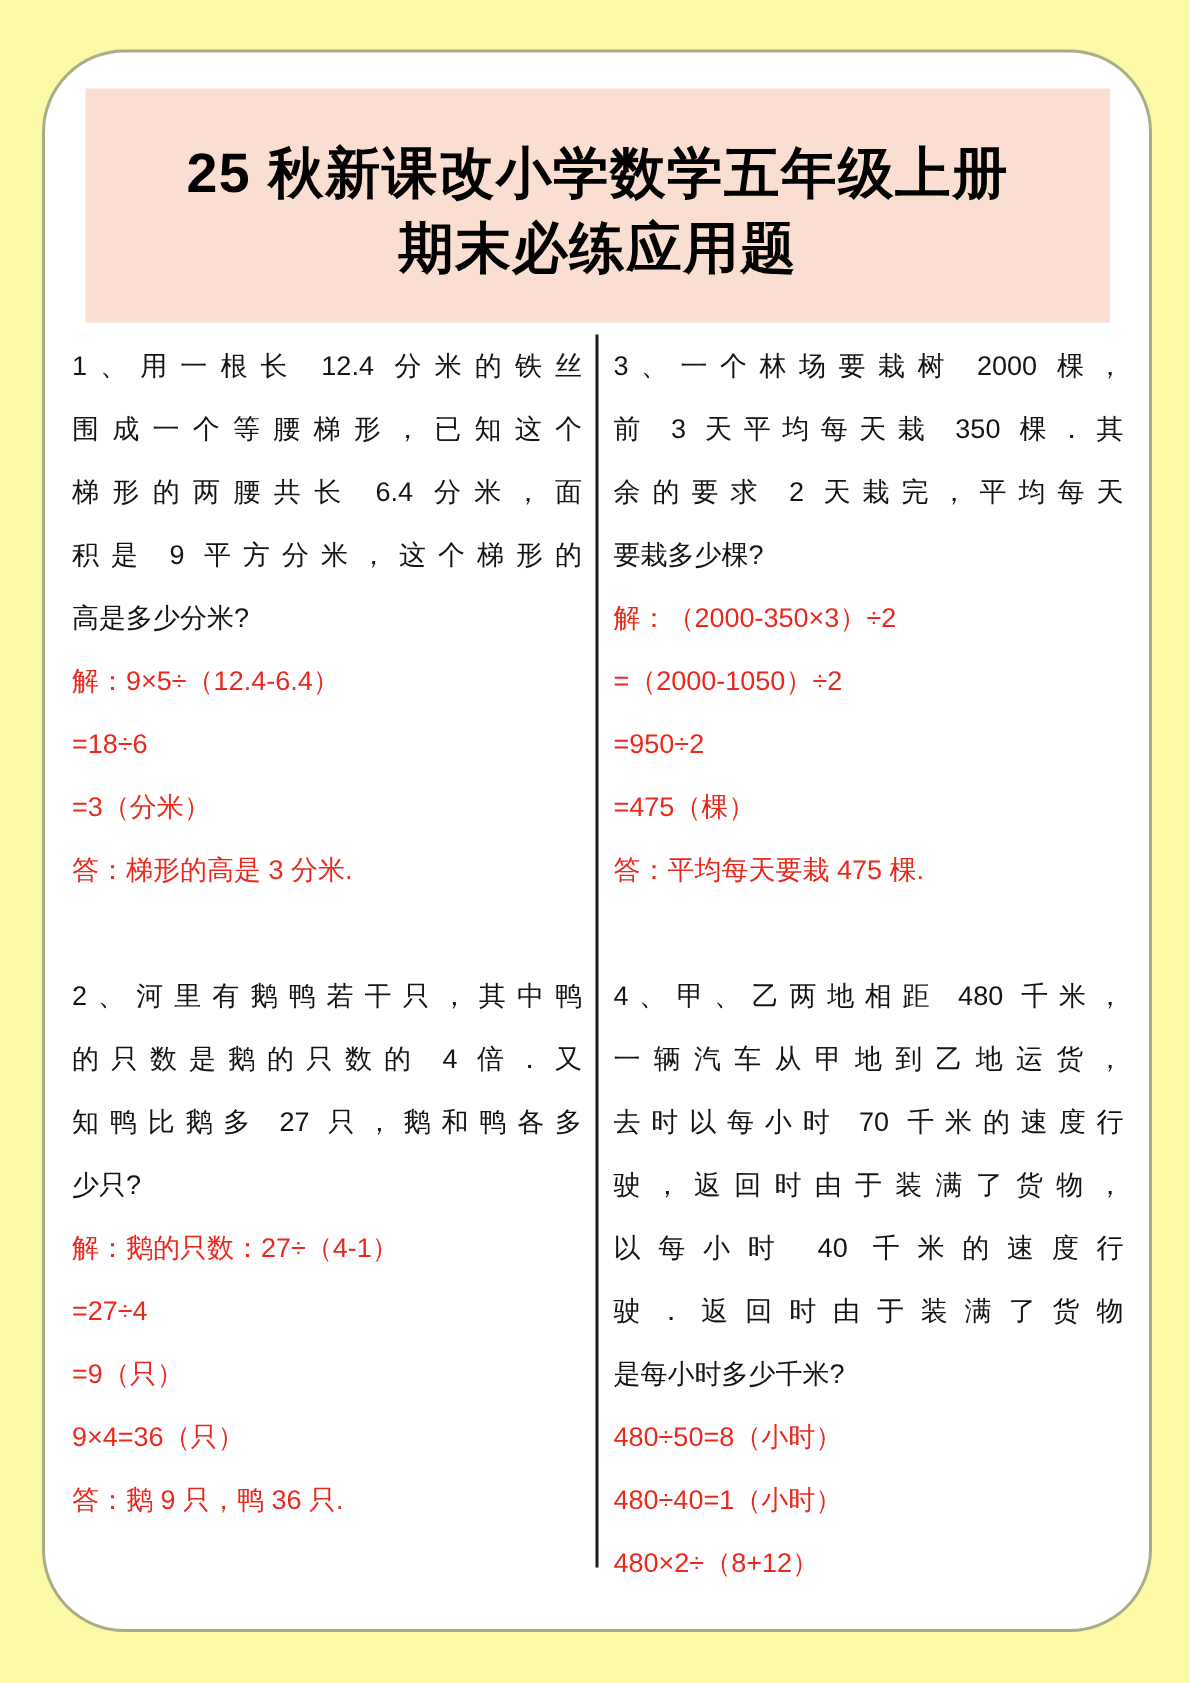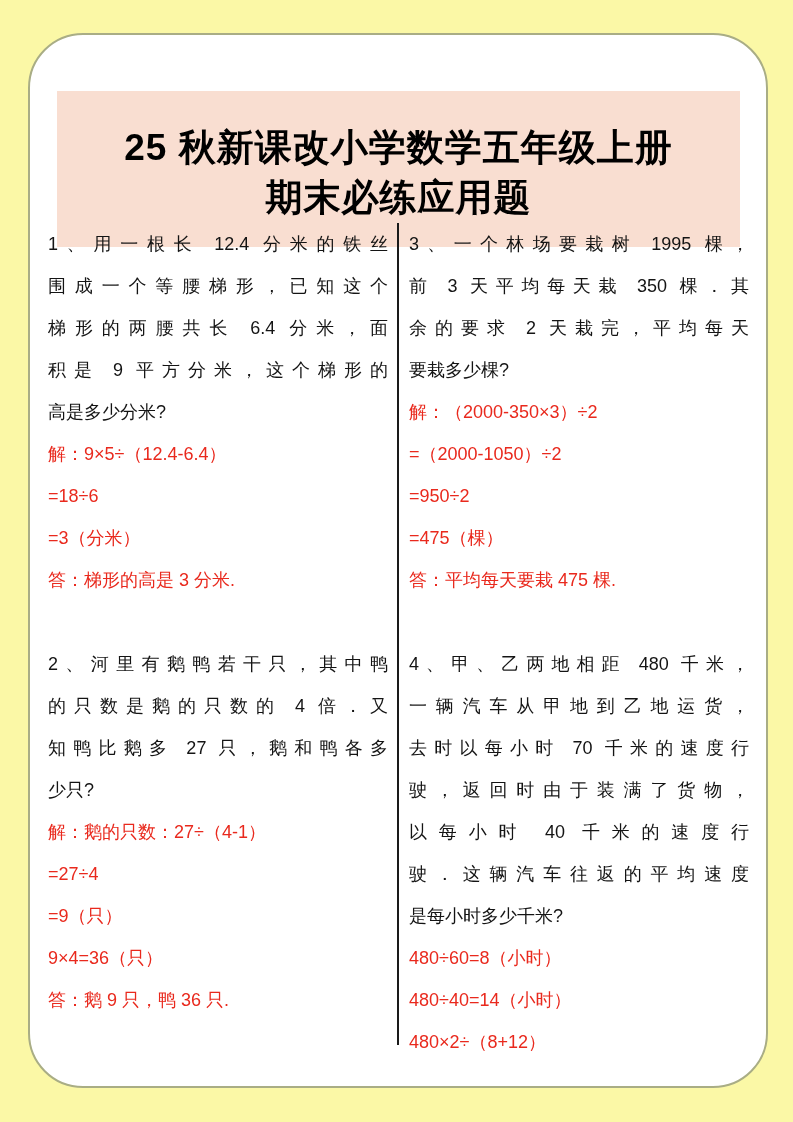--- a/index.html
+++ b/index.html
@@ -24,21 +24,21 @@
     position:absolute;left:28px;top:33px;width:740px;height:1055px;
     box-sizing:border-box;
     background:var(--card-bg);
     border:2px solid var(--card-border);
     border-radius:55px;
   }
   .header{
     position:absolute;left:27px;top:24px;width:683px;height:156px;
     background:var(--header-bg);
     display:flex;flex-direction:column;align-items:center;justify-content:center;
-    padding-top:8px;box-sizing:border-box;margin-top:32px;
+    padding-top:8px;box-sizing:border-box;
   }
   .title-line{
     font-size:37px;font-weight:bold;color:#000;
     letter-spacing:1px;white-space:nowrap;
   }
   .columns{
     position:absolute;left:18px;top:188px;width:704px;
     display:flex;align-items:flex-start;
   }
   .col{width:340px;}
@@ -98,45 +98,45 @@
             <div class="line">解：鹅的只数：27÷（4-1）</div>
             <div class="line">=27÷4</div>
             <div class="line">=9（只）</div>
             <div class="line">9×4=36（只）</div>
             <div class="line">答：鹅 9 只，鸭 36 只.</div>
           </div>
         </div>
       <div class="divider"></div>
       <div class="col" id="col-right">
           <div class="block problem">
-            <div class="line just">3、一个林场要栽树 1995 棵，</div>
+            <div class="line just">3、一个林场要栽树 2000 棵，</div>
             <div class="line just">前 3 天平均每天栽 350 棵．其</div>
             <div class="line just">余的要求 2 天栽完，平均每天</div>
             <div class="line">要栽多少棵?</div>
           </div>
           <div class="block solution">
             <div class="line">解：（2000-350×3）÷2</div>
             <div class="line">=（2000-1050）÷2</div>
             <div class="line">=950÷2</div>
             <div class="line">=475（棵）</div>
             <div class="line">答：平均每天要栽 475 棵.</div>
           </div>
           <div class="block spacer">
             <div class="line"></div>
           </div>
           <div class="block problem">
             <div class="line just">4、甲、乙两地相距 480 千米，</div>
             <div class="line just">一辆汽车从甲地到乙地运货，</div>
             <div class="line just">去时以每小时 70 千米的速度行</div>
             <div class="line just">驶，返回时由于装满了货物，</div>
             <div class="line just">以每小时 40 千米的速度行</div>
-            <div class="line just">驶．这辆汽车往返的平均速度</div>
+            <div class="line just">驶．返回时由于装满了货物</div>
             <div class="line">是每小时多少千米?</div>
           </div>
           <div class="block solution">
-            <div class="line">480÷60=8（小时）</div>
-            <div class="line">480÷40=14（小时）</div>
+            <div class="line">480÷50=8（小时）</div>
+            <div class="line">480÷40=1（小时）</div>
             <div class="line">480×2÷（8+12）</div>
           </div>
         </div>
     </div>
   </div>
 </div>
 
 </body></html>

